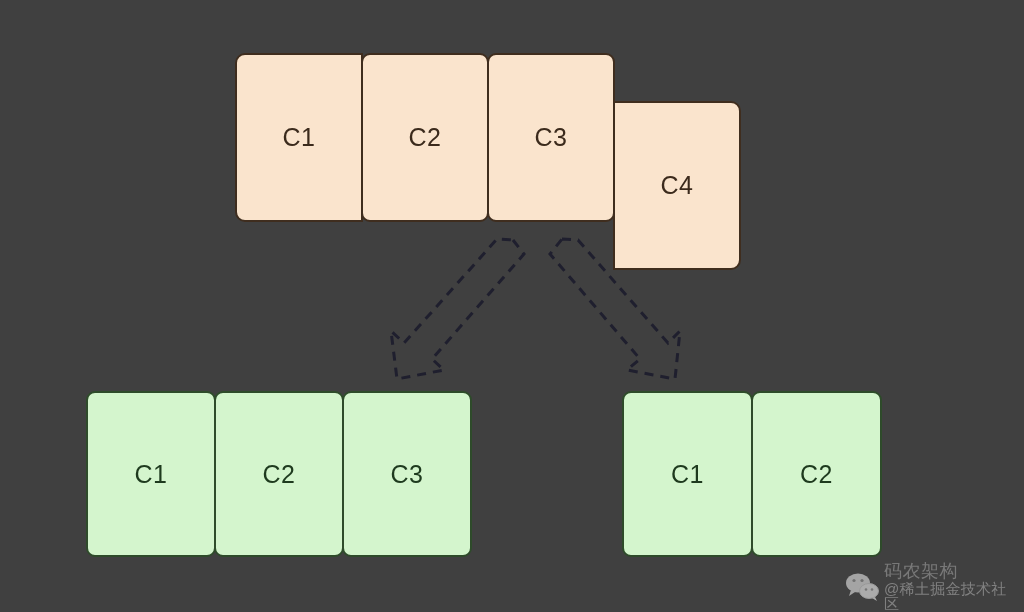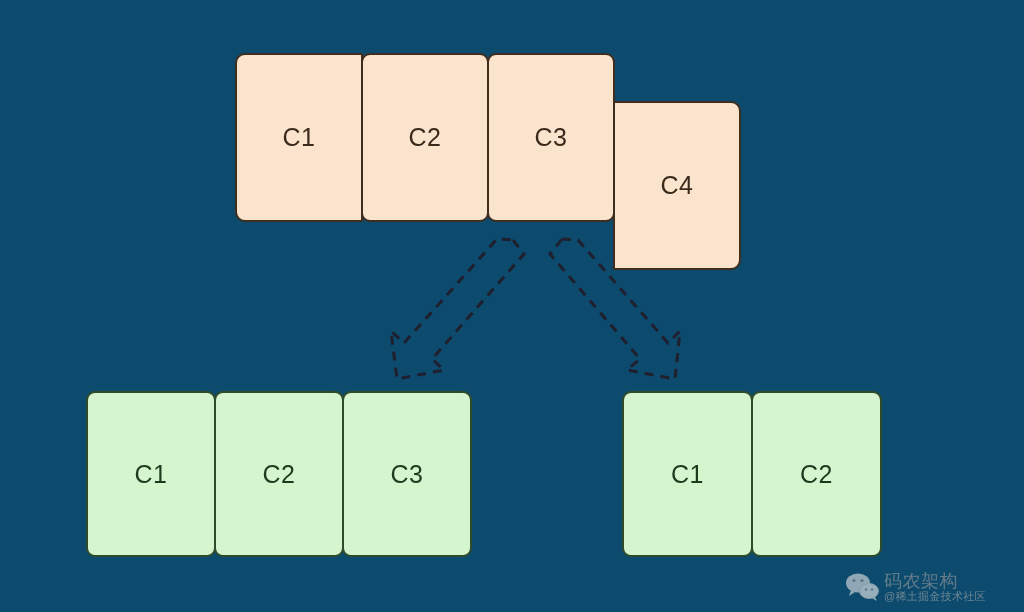--- a/index.html
+++ b/index.html
@@ -10,21 +10,21 @@
     width: 1024px;
     height: 612px;
     background: #ffffff;
     font-family: "Liberation Sans", sans-serif;
     overflow: hidden;
   }
   #canvas {
     position: relative;
     width: 1024px;
     height: 612px;
-    background: #0c4a6e;
+    background: #404040;
   }
 
   
   .group {
     position: absolute;
     display: flex;
   }
   .cell {
     position: relative;
     display: flex;
@@ -129,21 +129,21 @@
     flex-direction: column;
     justify-content: center;
     line-height: 1.05;
   }
   .wm-title {
     font-size: 18px;
     color: #9b9b9b;
     letter-spacing: 0.5px;
   }
   .wm-sub {
-    font-size: 11px;
+    font-size: 15px;
     color: #a8a8a8;
     letter-spacing: 0.3px;
   }
 </style>
 </head>
 <body>
 
 <div id="canvas">
 
   <div class="group group-top">

